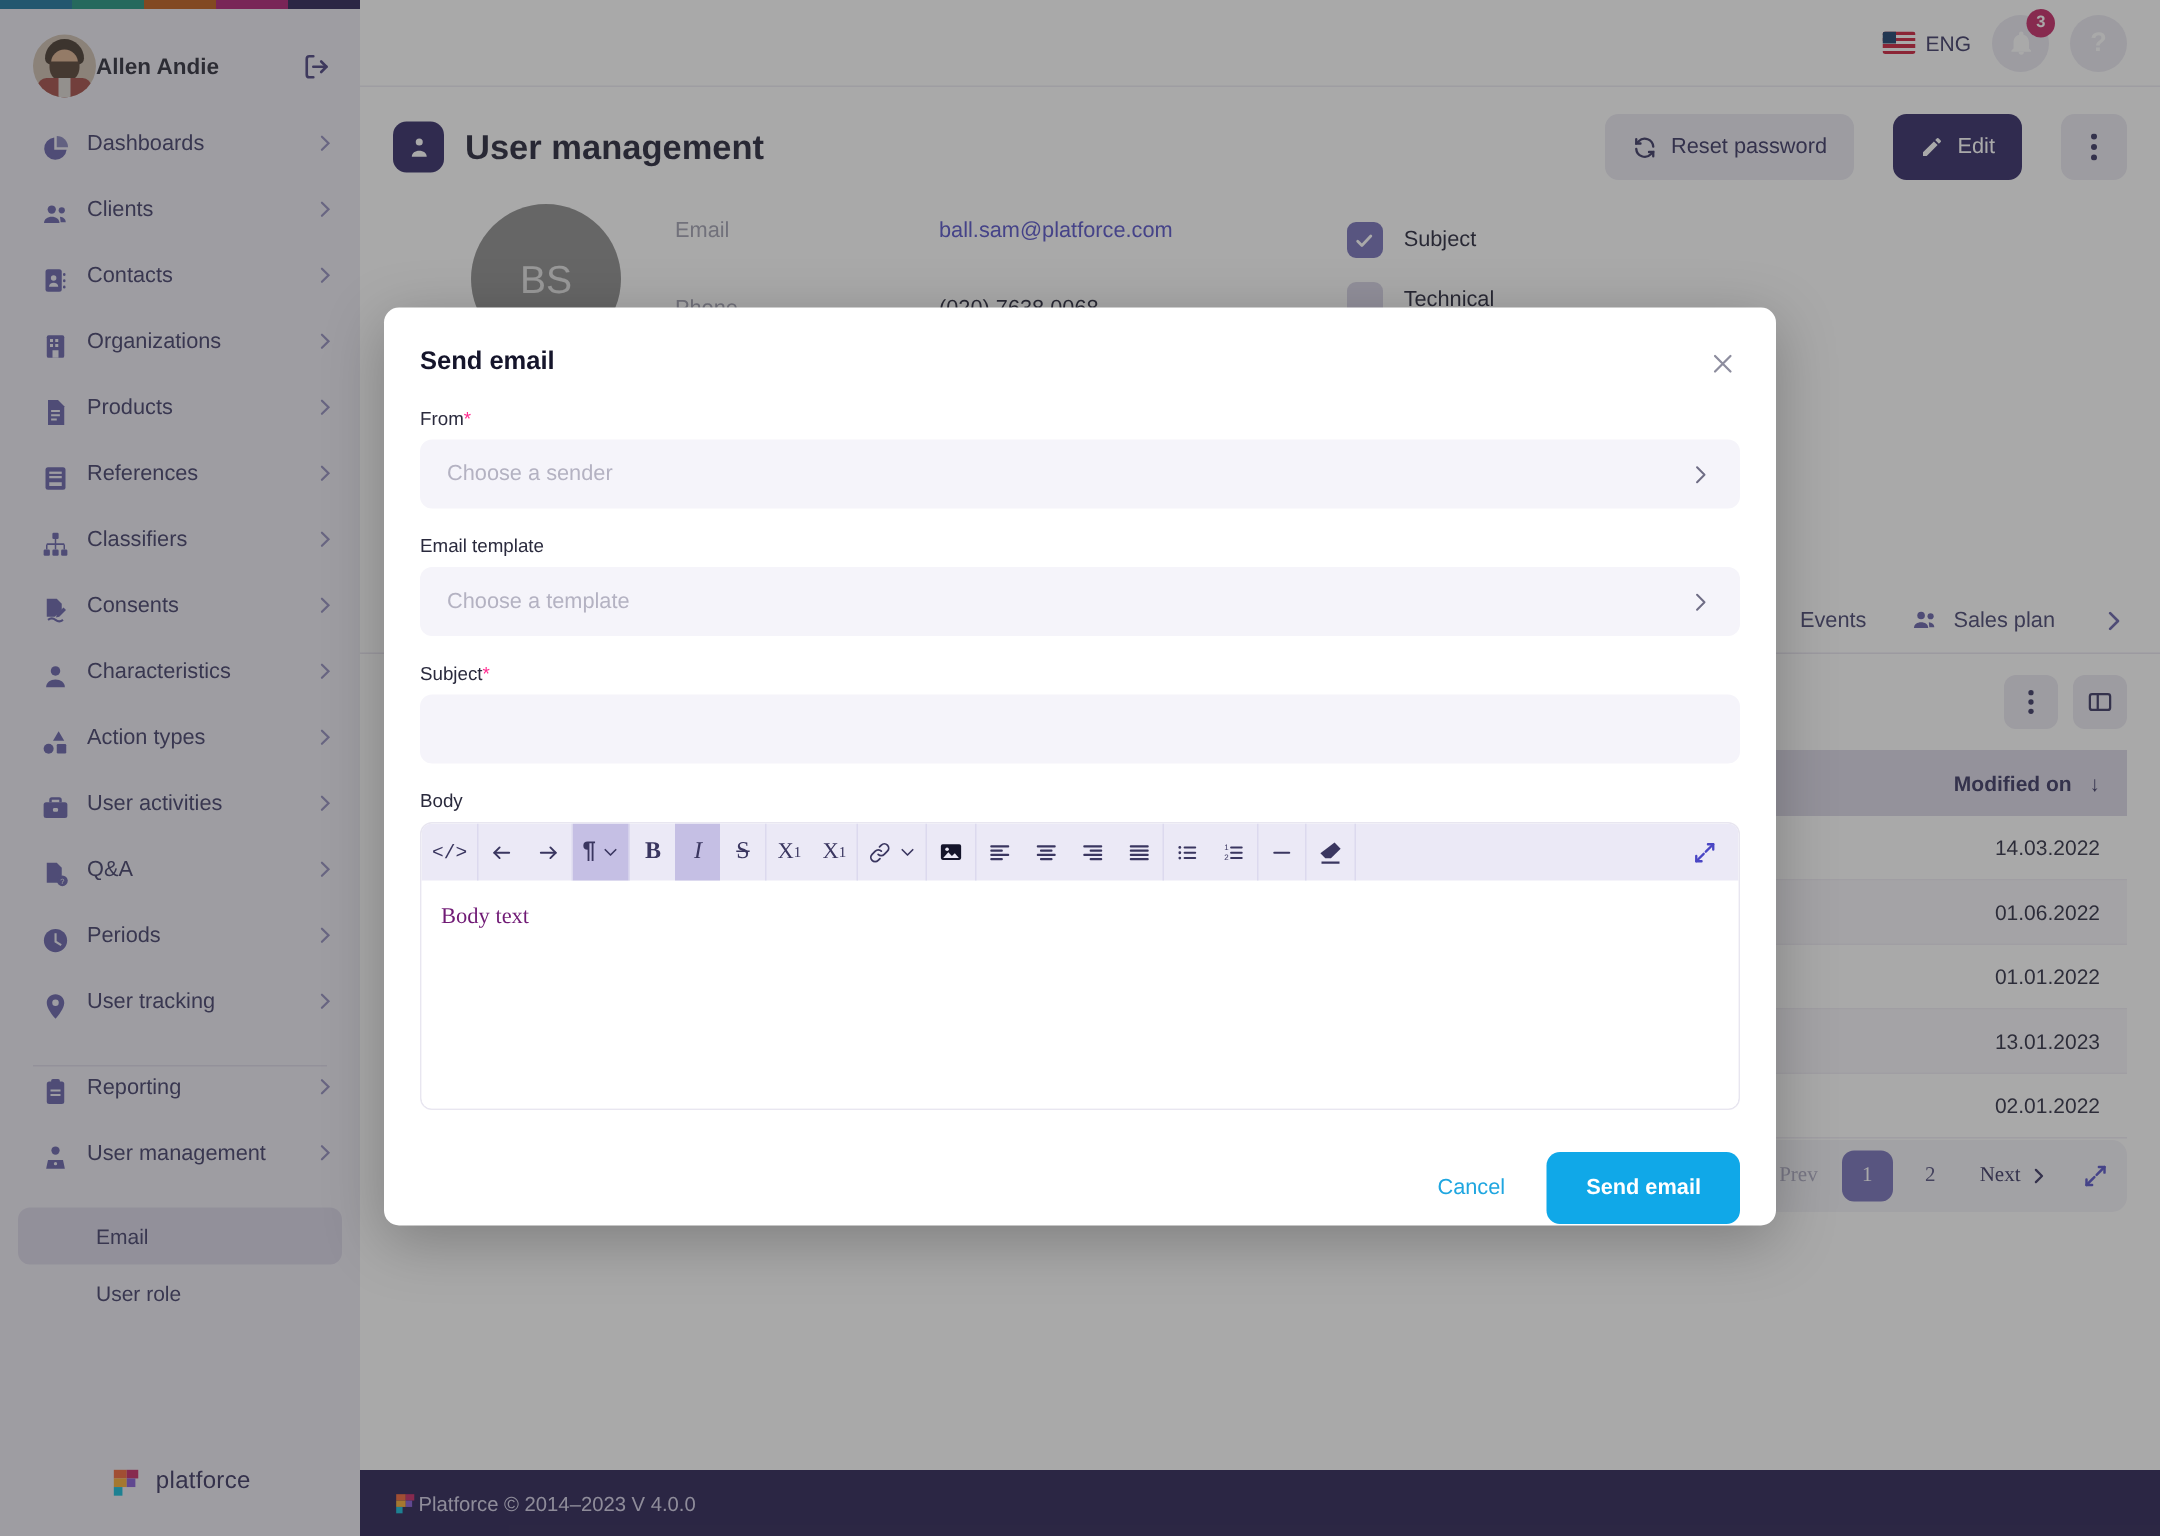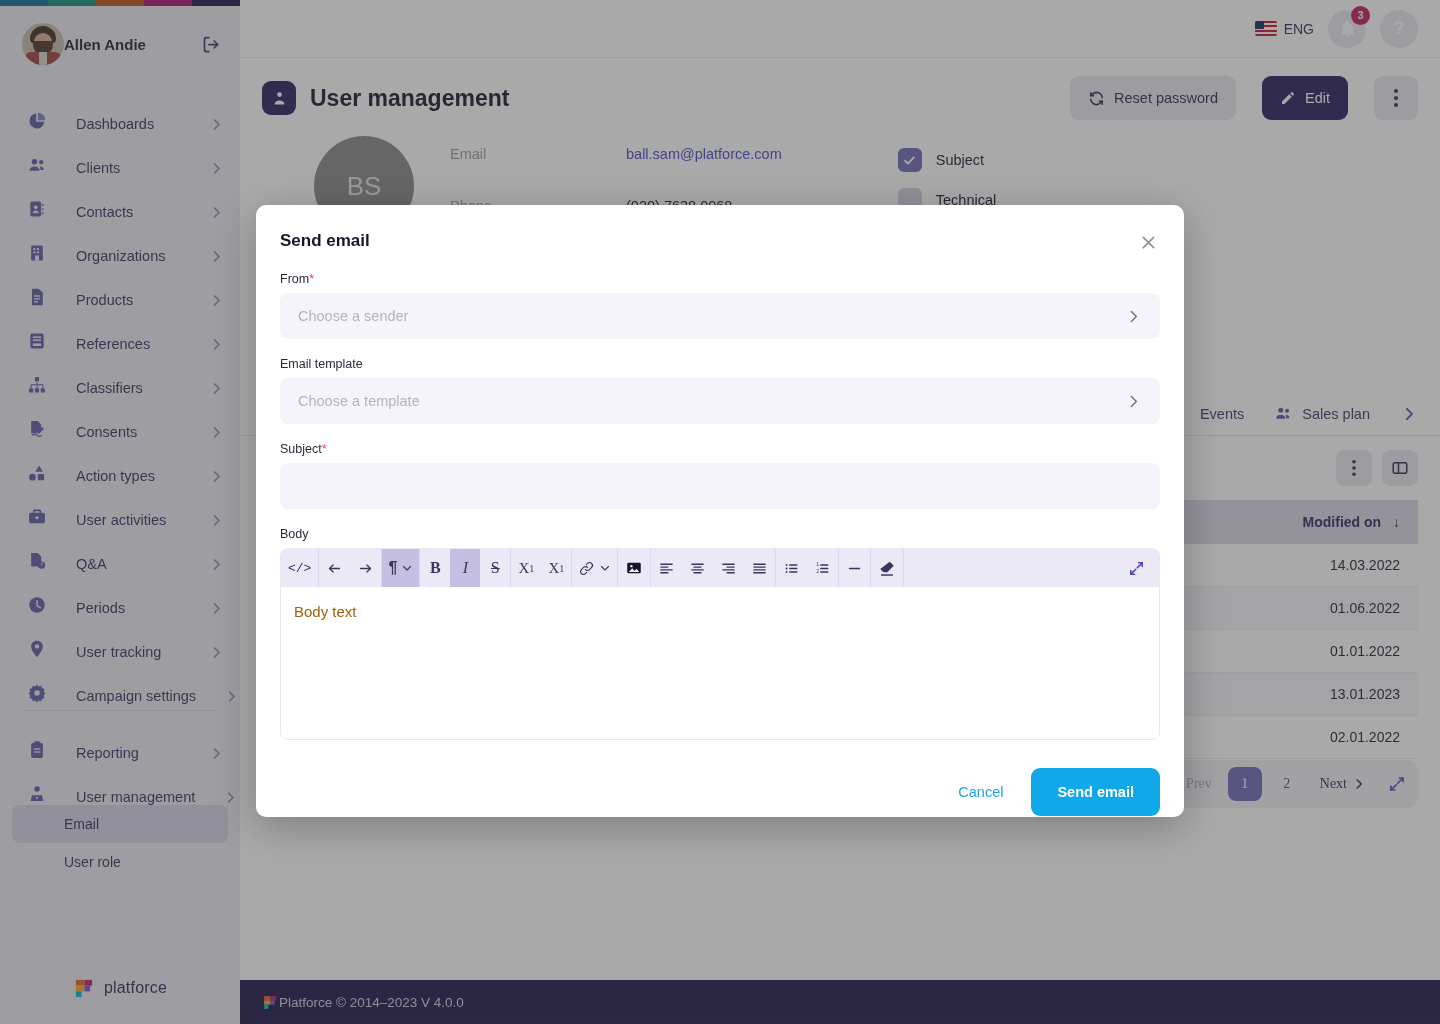--- a/index.html
+++ b/index.html
@@ -32,21 +32,21 @@
   .avatar-img .hair { position:absolute; left:8px; top:3px; width:26px; height:17px; border-radius:13px 13px 4px 4px; background:#3a2a20;}
   .avatar-img .face { position:absolute; left:12px; top:10px; width:18px; height:20px; border-radius:9px; background:#d9ab87;}
   .avatar-img .beard{ position:absolute; left:11px; top:18px; width:20px; height:14px; border-radius:0 0 10px 10px; background:#4a3325;}
   .avatar-img .body { position:absolute; left:3px; top:29px; width:36px; height:16px; border-radius:6px 6px 0 0; background:#9c3f3a;}
   .avatar-img .body::after { content:""; position:absolute; left:14px; top:0; width:8px; height:16px; background:#d8d2cc; }
   .user-name { font-size: 15px; font-weight: bold; color: #1d1d2b; flex: 1; }
   .logout-ic { color: #3c3376; flex: 0 0 auto; display:flex; }
 
   .nav { flex: 1 1 auto; overflow: hidden; padding-top: 4px; }
   .nav-item {
-    display: flex; align-items: flex-end; gap: 28px;
+    display: flex; align-items: flex-start; gap: 10px;
     height: 44px; padding: 0 16px 0 26px; cursor: pointer;
     color: #33305e; font-size: 14.5px;
   }
   .nav-item .nic { width: 22px; height: 22px; flex: 0 0 22px; display:flex; align-items:center; justify-content:center; color:#5b57a3; }
   .nav-item .nlabel { flex: 1 1 auto; white-space: nowrap; }
   .nav-item .chev { color: #8a86b8; flex: 0 0 auto; display:flex; }
   .nav-sep { height: 1px; background: #d8d4e4; margin: 6px 22px; }
   .nav-sub {
     height: 38px; display: flex; align-items: center;
     padding-left: 52px; font-size: 14px; color: #33305e;
@@ -175,21 +175,21 @@
   }
   .tgrp { display: flex; align-items: center; height: 38px; border-right: 1px solid #dcd9ee; }
   .tbtn {
     min-width: 30px; height: 38px; display: flex; align-items: center; justify-content: center;
     color: #3a3660; cursor: pointer; padding: 0 7px; font-size: 14px;
   }
   .tbtn.active { background: #c5bfe4; }
   .tbtn.wide { padding: 0 6px; gap: 4px; }
   .tb-spacer { flex: 1 1 auto; height: 38px; }
   .tbtn.expand { color: #4a46c4; padding-right: 14px; }
-  .rte-body { background: #fff; height: 152px; padding: 16px 13px; font-size: 15px; color: #a16207; }
+  .rte-body { background: #fff; height: 152px; padding: 16px 13px; font-size: 15px; color: #701a75; font-family: Liberation Serif, serif; }
 
   .modal-actions { display: flex; align-items: center; justify-content: flex-end; gap: 14px; padding-top: 28px; }
   .link-btn { font-size: 14.5px; color: #1fa6e0; cursor: pointer; padding: 8px 14px; }
   .send-btn {
     background: #10a8e8; color: #fff; font-size: 14.5px; font-weight: bold;
     border-radius: 9px; padding: 0 26px; height: 48px; display: flex; align-items: center; cursor: pointer; border: none;
   }
   svg { display: block; }
 </style>
 </head>
@@ -529,20 +529,34 @@
         <span class="nlabel">Consents</span>
         <span class="chev">
             <svg width="15" height="15" viewBox="0 0 24 24" fill="none" stroke="currentColor" stroke-width="2.4" stroke-linecap="round">
               <path d="M9 5l7 7-7 7"></path>
             </svg>
           </span>
       </div>
       <div class="nav-item">
         <span class="nic">
             <svg width="20" height="20" viewBox="0 0 24 24" fill="currentColor">
+              <circle cx="12" cy="7.5" r="3.8"></circle>
+              <path d="M4.5 20.5c0-3.8 3.4-6.2 7.5-6.2s7.5 2.4 7.5 6.2z"></path>
+            </svg>
+          </span>
+        <span class="nlabel">Characteristics</span>
+        <span class="chev">
+            <svg width="15" height="15" viewBox="0 0 24 24" fill="none" stroke="currentColor" stroke-width="2.4" stroke-linecap="round">
+              <path d="M9 5l7 7-7 7"></path>
+            </svg>
+          </span>
+      </div>
+      <div class="nav-item">
+        <span class="nic">
+            <svg width="20" height="20" viewBox="0 0 24 24" fill="currentColor">
               <path d="M14.5 3l4.5 7.5h-9z"></path>
               <circle cx="6.5" cy="17" r="4"></circle>
               <rect x="13" y="13.2" width="7.6" height="7.6" rx="1"></rect>
             </svg>
           </span>
         <span class="nlabel">Action types</span>
         <span class="chev">
             <svg width="15" height="15" viewBox="0 0 24 24" fill="none" stroke="currentColor" stroke-width="2.4" stroke-linecap="round">
               <path d="M9 5l7 7-7 7"></path>
             </svg>
@@ -593,34 +607,20 @@
           </span>
       </div>
       <div class="nav-item">
         <span class="nic">
             <svg width="20" height="20" viewBox="0 0 24 24" fill="currentColor">
               <path d="M12 2.2c-4 0-7 3-7 6.9 0 5 7 12.7 7 12.7s7-7.7 7-12.7c0-3.9-3-6.9-7-6.9z"></path>
               <circle cx="12" cy="9" r="2.6" fill="#eceaf3"></circle>
             </svg>
           </span>
         <span class="nlabel">User tracking</span>
-        <span class="chev">
-            <svg width="15" height="15" viewBox="0 0 24 24" fill="none" stroke="currentColor" stroke-width="2.4" stroke-linecap="round">
-              <path d="M9 5l7 7-7 7"></path>
-            </svg>
-          </span>
-      </div>
-      <div class="nav-item">
-        <span class="nic">
-            <svg width="20" height="20" viewBox="0 0 24 24" fill="currentColor">
-              <path d="M12 1.8l2 2.3 3-.9 1 3 3 1-1 3 2 2.4-2 2.3 1 3-3 1-1 3-3-.9-2 2.3-2-2.3-3 .9-1-3-3-1 1-3-2-2.3 2-2.4-1-3 3-1 1-3 3 .9z"></path>
-              <circle cx="12" cy="12" r="3.3" fill="#eceaf3"></circle>
-            </svg>
-          </span>
-        <span class="nlabel">Campaign settings</span>
         <span class="chev">
             <svg width="15" height="15" viewBox="0 0 24 24" fill="none" stroke="currentColor" stroke-width="2.4" stroke-linecap="round">
               <path d="M9 5l7 7-7 7"></path>
             </svg>
           </span>
       </div>
 
       <div class="nav-sep"></div>
 
       <div class="nav-item">

